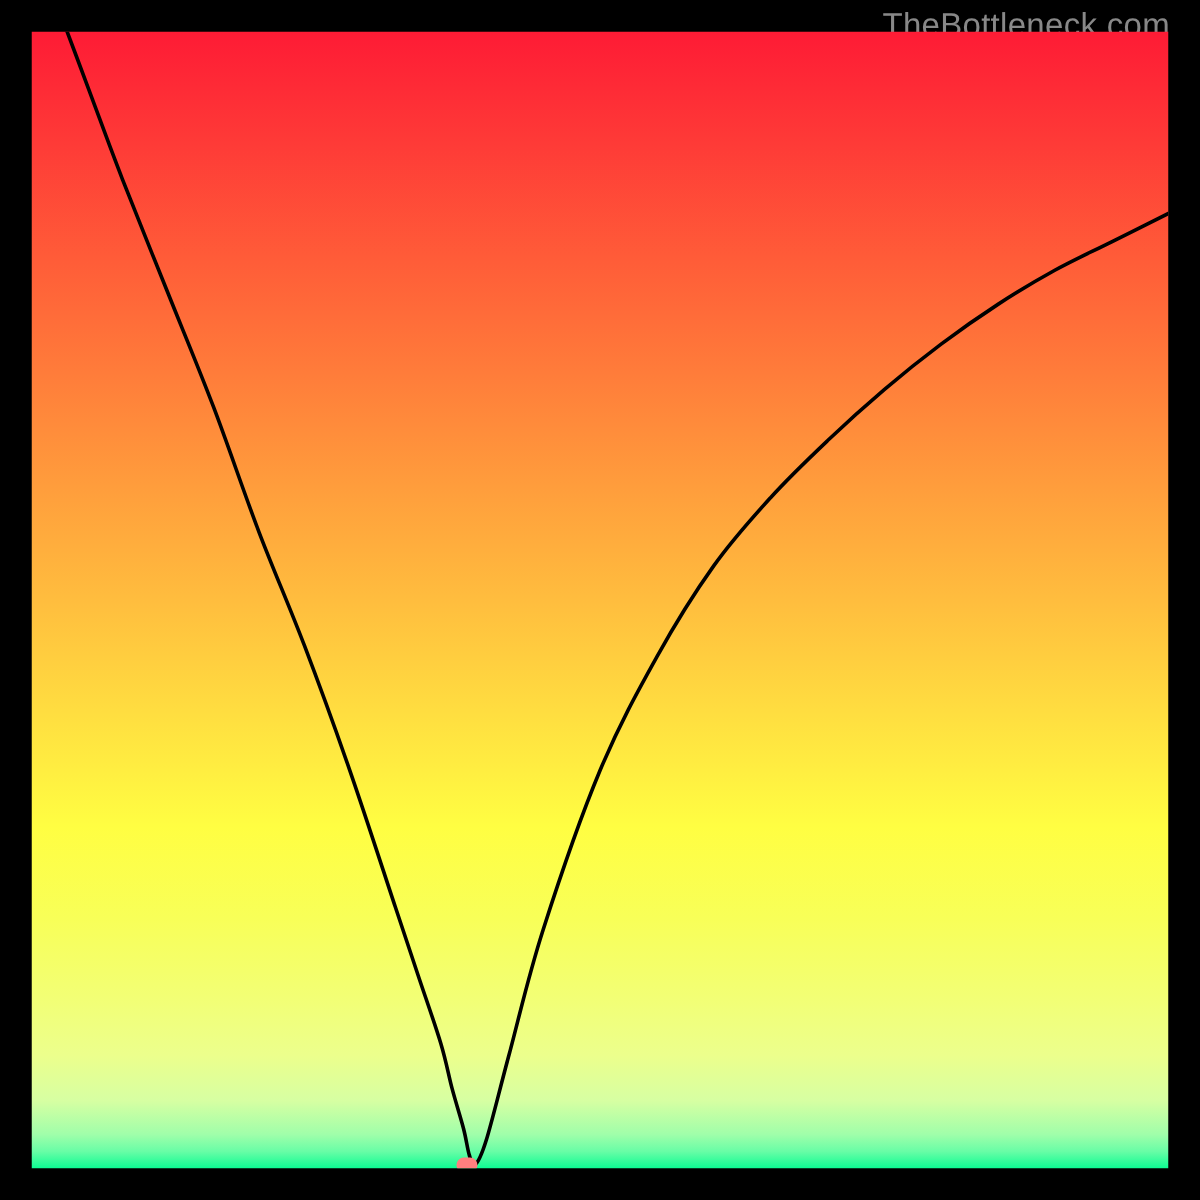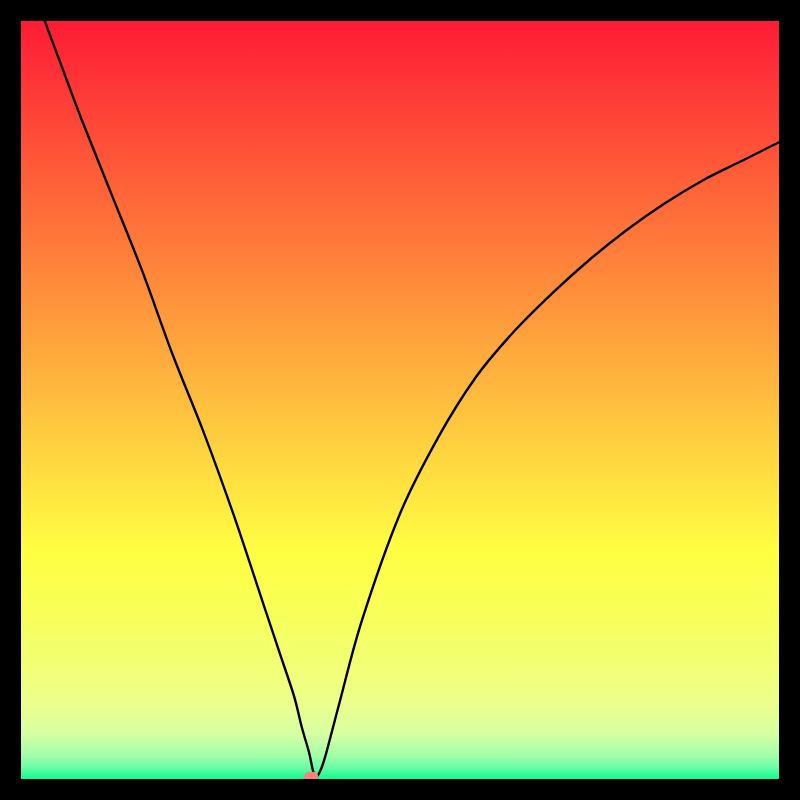--- a/index.html
+++ b/index.html
@@ -33,20 +33,21 @@
     top: 21px;
     width: 758px;
     height: 758px;
     display: block;
   }
 </style>
 </head>
 <body>
 
 <div class="outer">
+  <div class="watermark">TheBottleneck.com</div>
 
   <svg class="plot" viewBox="0 0 758 758" preserveAspectRatio="none">
     <defs>
       <linearGradient id="bg-grad" x1="0" y1="0" x2="0" y2="1">
 
       <stop offset="0.00%" stop-color="#fe1b35"></stop>
           <stop offset="10.00%" stop-color="#fe3b37"></stop>
           <stop offset="20.00%" stop-color="#ff5c38"></stop>
           <stop offset="30.00%" stop-color="#ff7c3a"></stop>
           <stop offset="40.00%" stop-color="#ff9d3c"></stop>

